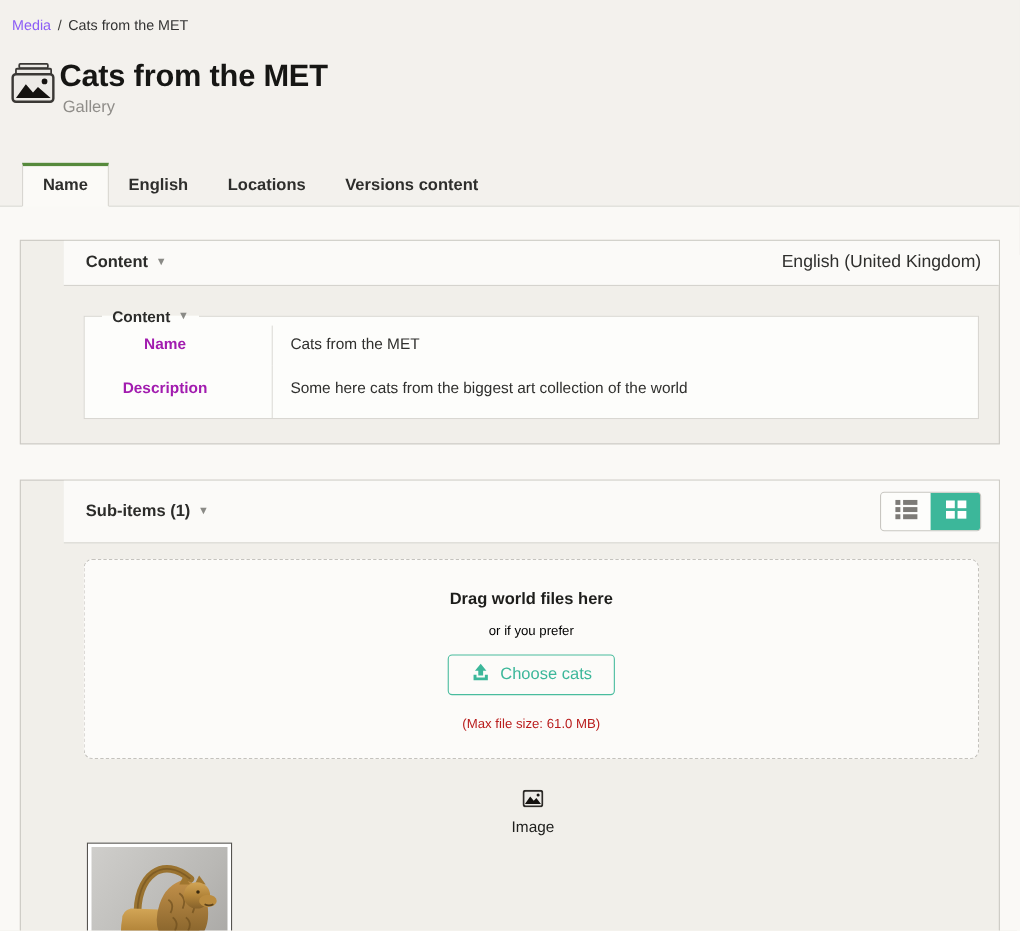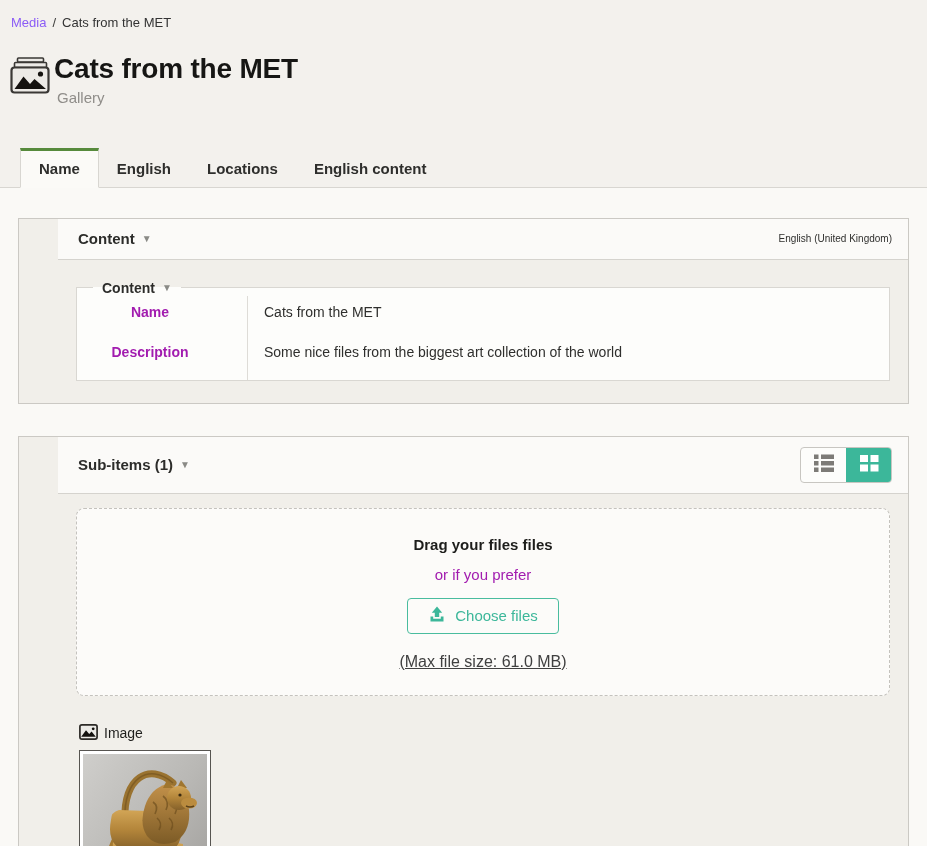--- a/index.html
+++ b/index.html
@@ -39,51 +39,51 @@
   .panel { border: 1px solid #cbc9c4; background: #f1efea; padding-left: 39px; }
   .panel + .panel { margin-top: 32px; }
   .panel-header {
     display: flex; align-items: center; justify-content: space-between;
     background: #fbfaf8; border-bottom: 1px solid #d5d3ce;
     padding: 10px 16px 10px 20px; min-height: 41px;
   }
   .panel-title-wrap { display: flex; align-items: center; cursor: pointer; }
   .panel-title { font-size: 15px; font-weight: bold; color: #2c2c2a; }
   .caret { color: #8a8a86; font-size: 10px; margin-left: 7px; line-height: 1; }
-  .lang-label { font-size: 10px; color: #2f2f2d; }
+  .lang-label { font-size: 16px; color: #2f2f2d; }
   .panel-body { padding: 20px 18px 22px; }
   
   fieldset { border: 1px solid #d9d7d2; background: #fdfdfb; }
   legend { margin-left: 16px; padding: 0 9px; font-size: 14px; font-weight: bold; color: #2c2c2a; display: flex; align-items: center; }
   .frow { display: flex; }
   .flabel { flex: 0 0 170px; text-align: center; font-size: 14px; font-weight: bold; color: #a21caf; padding: 12px 24px 12px 0; }
   .fvalue { flex: 1; border-left: 1px solid #dedcd7; font-size: 14px; color: #2f2f2d; padding: 12px 0 12px 16px; }
   .frow:first-of-type .flabel, .frow:first-of-type .fvalue { padding-top: 8px; }
   .frow:last-of-type .flabel, .frow:last-of-type .fvalue { padding-bottom: 20px; }
   
   .view-toggle { display: flex; border: 1px solid #c8c6c1; border-radius: 4px; overflow: hidden; background: #fdfdfb; }
   .toggle-btn { width: 45px; height: 34px; display: flex; align-items: center; justify-content: center; border: none; background: transparent; cursor: pointer; }
   .toggle-btn.active-grid { background: #3cb79a; }
   
   .subitems-body { padding: 14px 18px 24px; }
   .dropzone {
     border: 1px dashed #c4c2bd; border-radius: 8px; background: #fcfbf9;
     text-align: center; padding: 27px 0 24px;
   }
   .dz-title { font-size: 15px; font-weight: bold; color: #1d1d1b; margin-bottom: 13px; }
-  .dz-sub { font-size: 15px; color: #a21caf; margin-bottom: 15px; }
+  .dz-sub { font-size: 12px; color: #000000; margin-bottom: 15px; }
   .choose-btn {
     display: inline-flex; align-items: center; gap: 9px;
     background: #fcfbf9; border: 1px solid #49bc9e; border-radius: 4px;
     color: #3cb79a; font-family: "Liberation Sans", sans-serif;
     font-size: 15px; padding: 6px 20px 7px; cursor: pointer;
   }
-  .dz-max { font-size: 16px; color: #404040; margin-top: 19px; text-decoration: underline; }
-  
-  .item-type { display: flex; align-items: center; gap: 6px; margin: 28px 0 7px 3px; font-size: 14px; color: #1f1f1d; }
+  .dz-max { font-size: 12px; color: #b91c1c; margin-top: 19px; }
+  
+  .item-type { display: flex; align-items: center; gap: 6px; margin: 28px 0 7px 3px; font-size: 14px; color: #1f1f1d; flex-direction: column; }
   .thumb-card {
     width: 132px; border: 1px solid #565450; background: #fff;
     padding: 3px 3px 0; margin-left: 3px; cursor: pointer;
   }
   .thumb-card svg { display: block; }
 </style>
 </head>
 <body>
 
 <div class="breadcrumb">
@@ -103,21 +103,21 @@
   <div class="title-text">
     <h1>Cats from the MET</h1>
     <div class="subtitle">Gallery</div>
   </div>
 </div>
 
 <div class="tabbar">
   <div class="tab active">Name</div>
   <div class="tab">English</div>
   <div class="tab">Locations</div>
-  <div class="tab">English content</div>
+  <div class="tab">Versions content</div>
 </div>
 
 <div class="content-area">
 
   <section class="panel">
     <div class="panel-header">
       <div class="panel-title-wrap">
         <span class="panel-title">Content</span>
         <span class="caret">▼</span>
       </div>
@@ -128,21 +128,21 @@
         <legend>
           <span>Content</span>
           <span class="caret">▼</span>
         </legend>
         <div class="frow">
           <div class="flabel">Name</div>
           <div class="fvalue">Cats from the MET</div>
         </div>
         <div class="frow">
           <div class="flabel">Description</div>
-          <div class="fvalue">Some nice files from the biggest art collection of the world</div>
+          <div class="fvalue">Some here cats from the biggest art collection of the world</div>
         </div>
       </fieldset>
     </div>
   </section>
 
   <section class="panel">
     <div class="panel-header">
       <div class="panel-title-wrap">
         <span class="panel-title">Sub-items (1)</span>
         <span class="caret">▼</span>
@@ -172,30 +172,30 @@
                   <rect x="12.5" y="11.5" width="8" height="7"></rect>
               </g>
             </svg>
           </span>
         </button>
       </div>
     </div>
     <div class="panel-body subitems-body">
 
       <div class="dropzone">
-        <div class="dz-title">Drag your files files</div>
+        <div class="dz-title">Drag world files here</div>
         <div class="dz-sub">or if you prefer</div>
         <button class="choose-btn">
           <span>
             <svg width="18" height="18" viewBox="0 0 18 18">
               <path d="M9 1.5 L14.2 7.8 H11.2 V12 H6.8 V7.8 H3.8 Z" fill="#3cb79a"></path>
               <path d="M2.5 11.5 V16.5 H15.5 V11.5 H12.8 V13.8 H5.2 V11.5 Z" fill="#3cb79a"></path>
             </svg>
           </span>
-          <span>Choose files</span>
+          <span>Choose cats</span>
         </button>
         <div class="dz-max">(Max file size: 61.0 MB)</div>
       </div>
 
       <div class="item-type">
         <span>
           <svg width="19" height="16" viewBox="0 0 19 16">
             <rect x="0.9" y="0.9" width="17.2" height="14.2" rx="2" fill="#ecebe7" stroke="#2c2a27" stroke-width="1.7"></rect>
             <circle cx="14.2" cy="4.8" r="1.4" fill="#14120f"></circle>
             <path d="M2.2 12.8 L7 6.2 L10.2 10 L12.6 7.4 L16.8 12.8 Z" fill="#14120f"></path>

